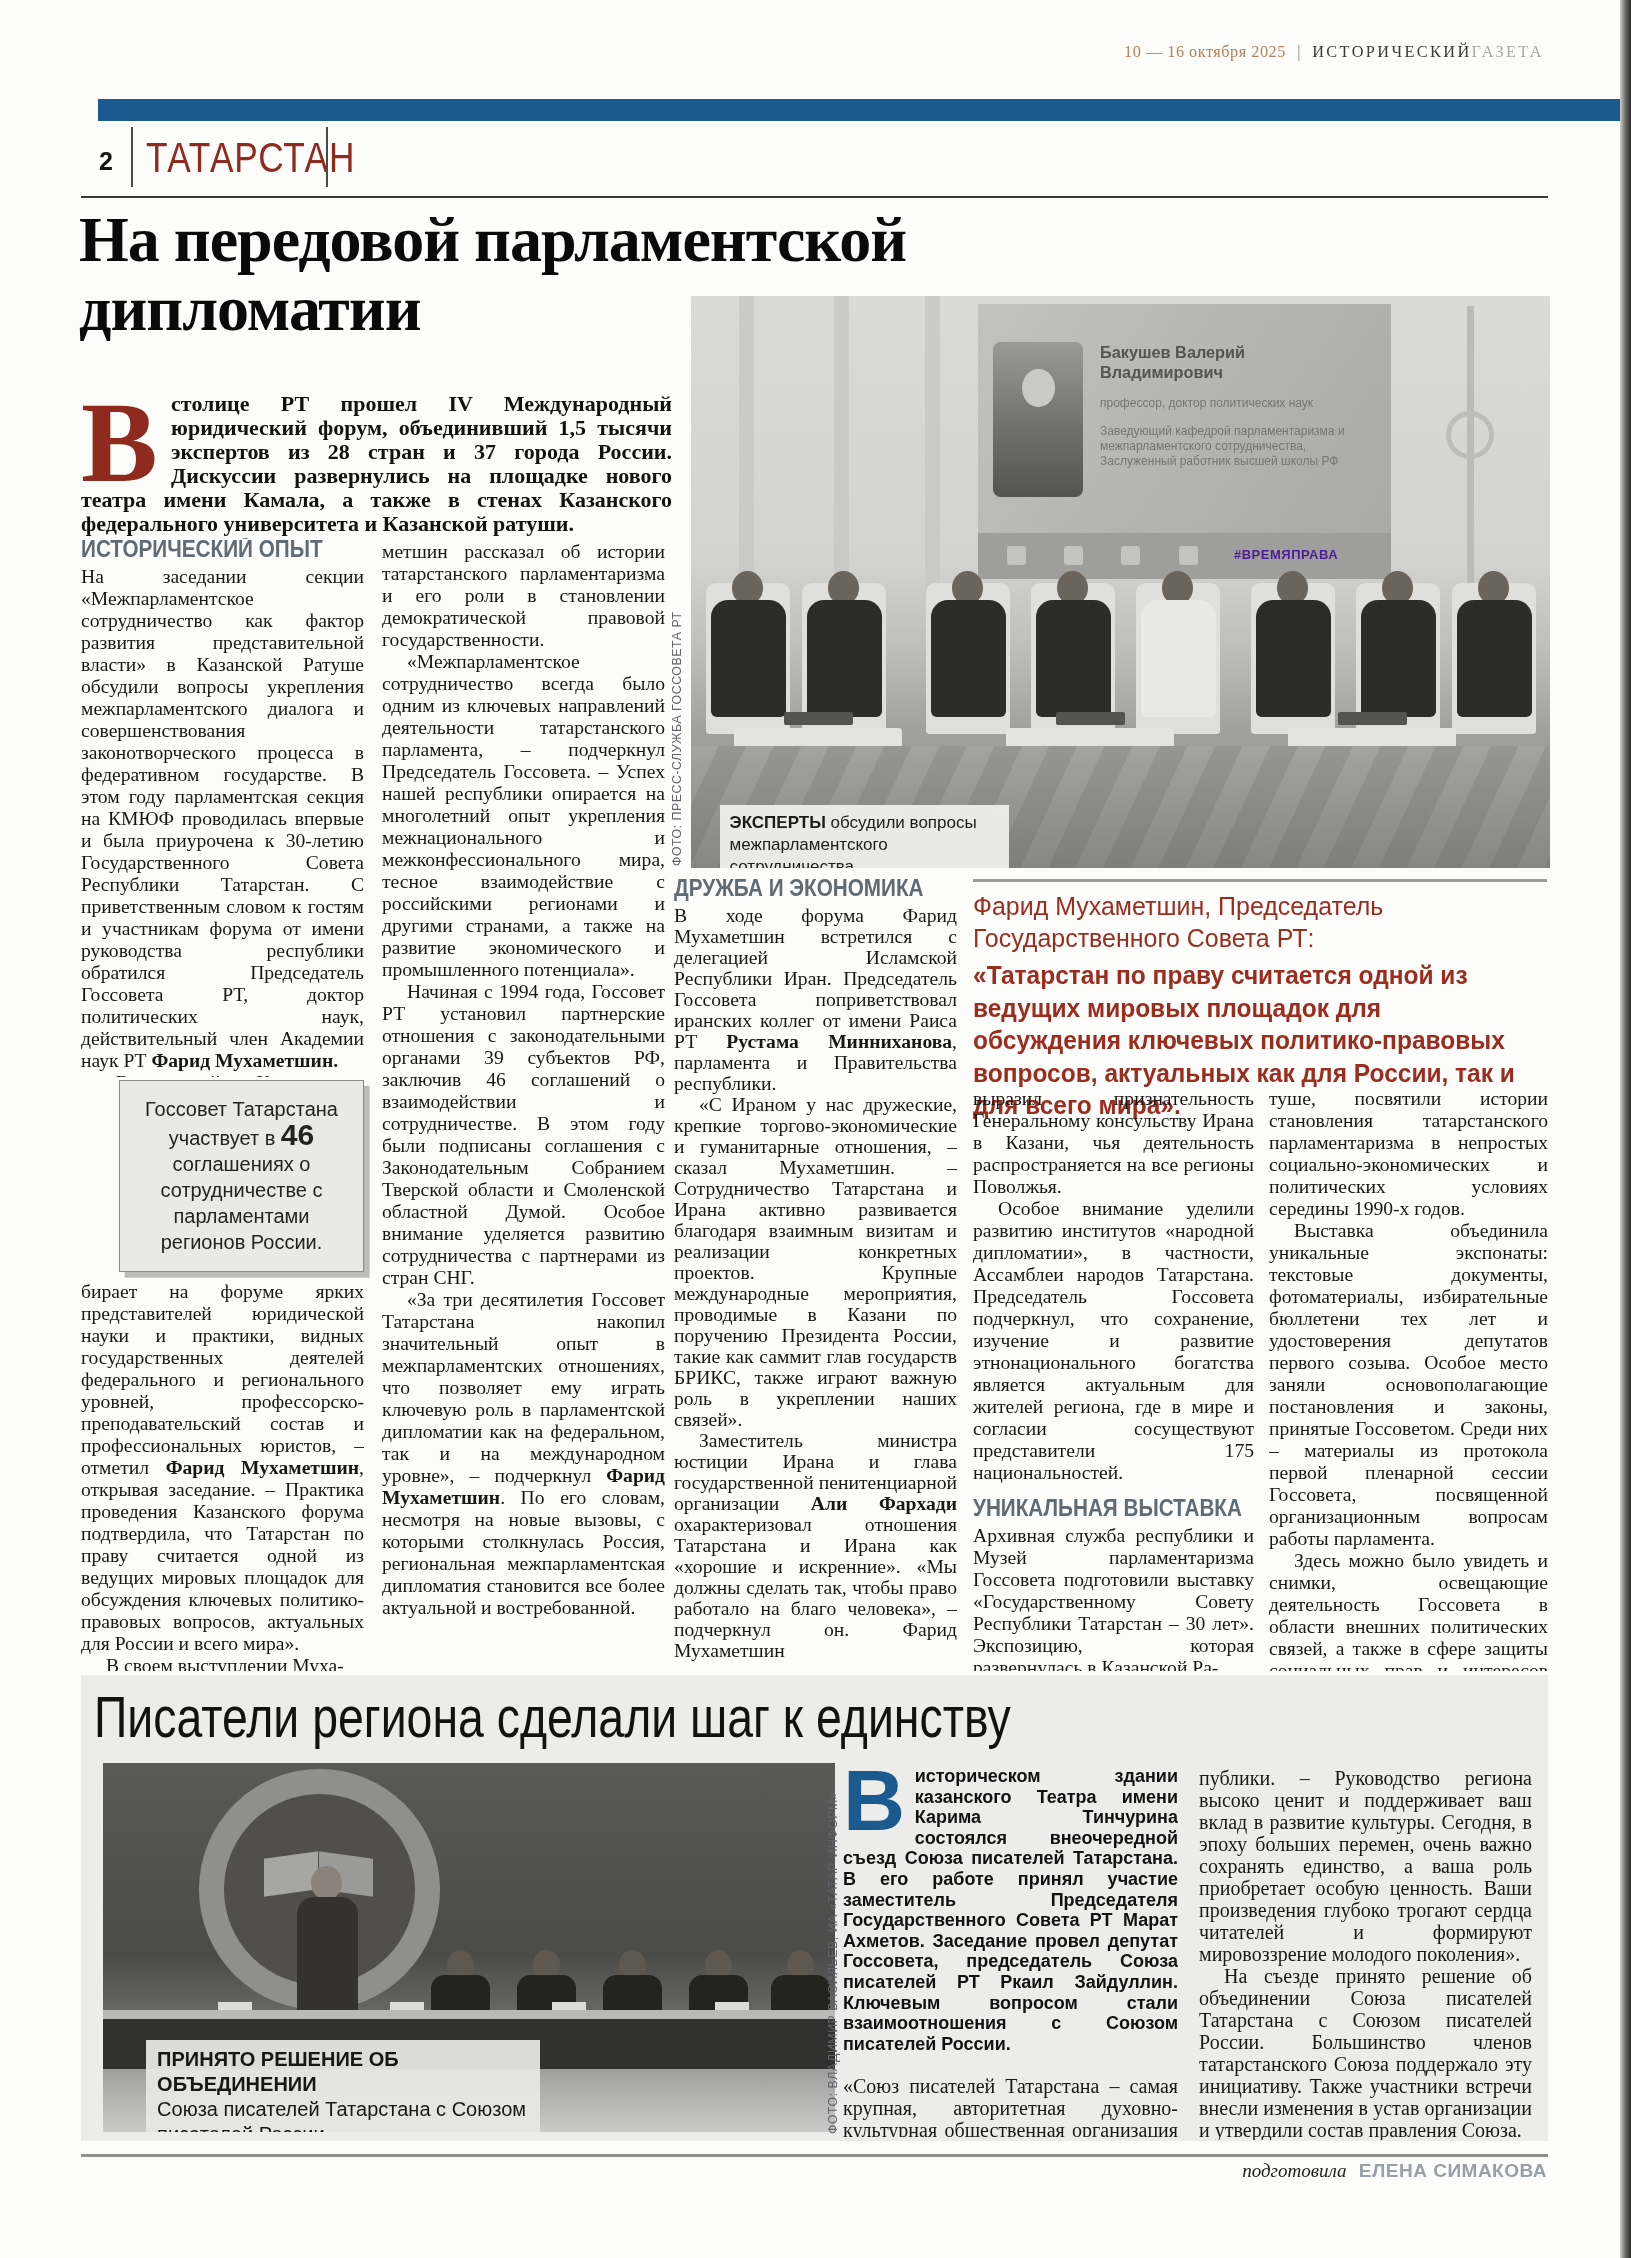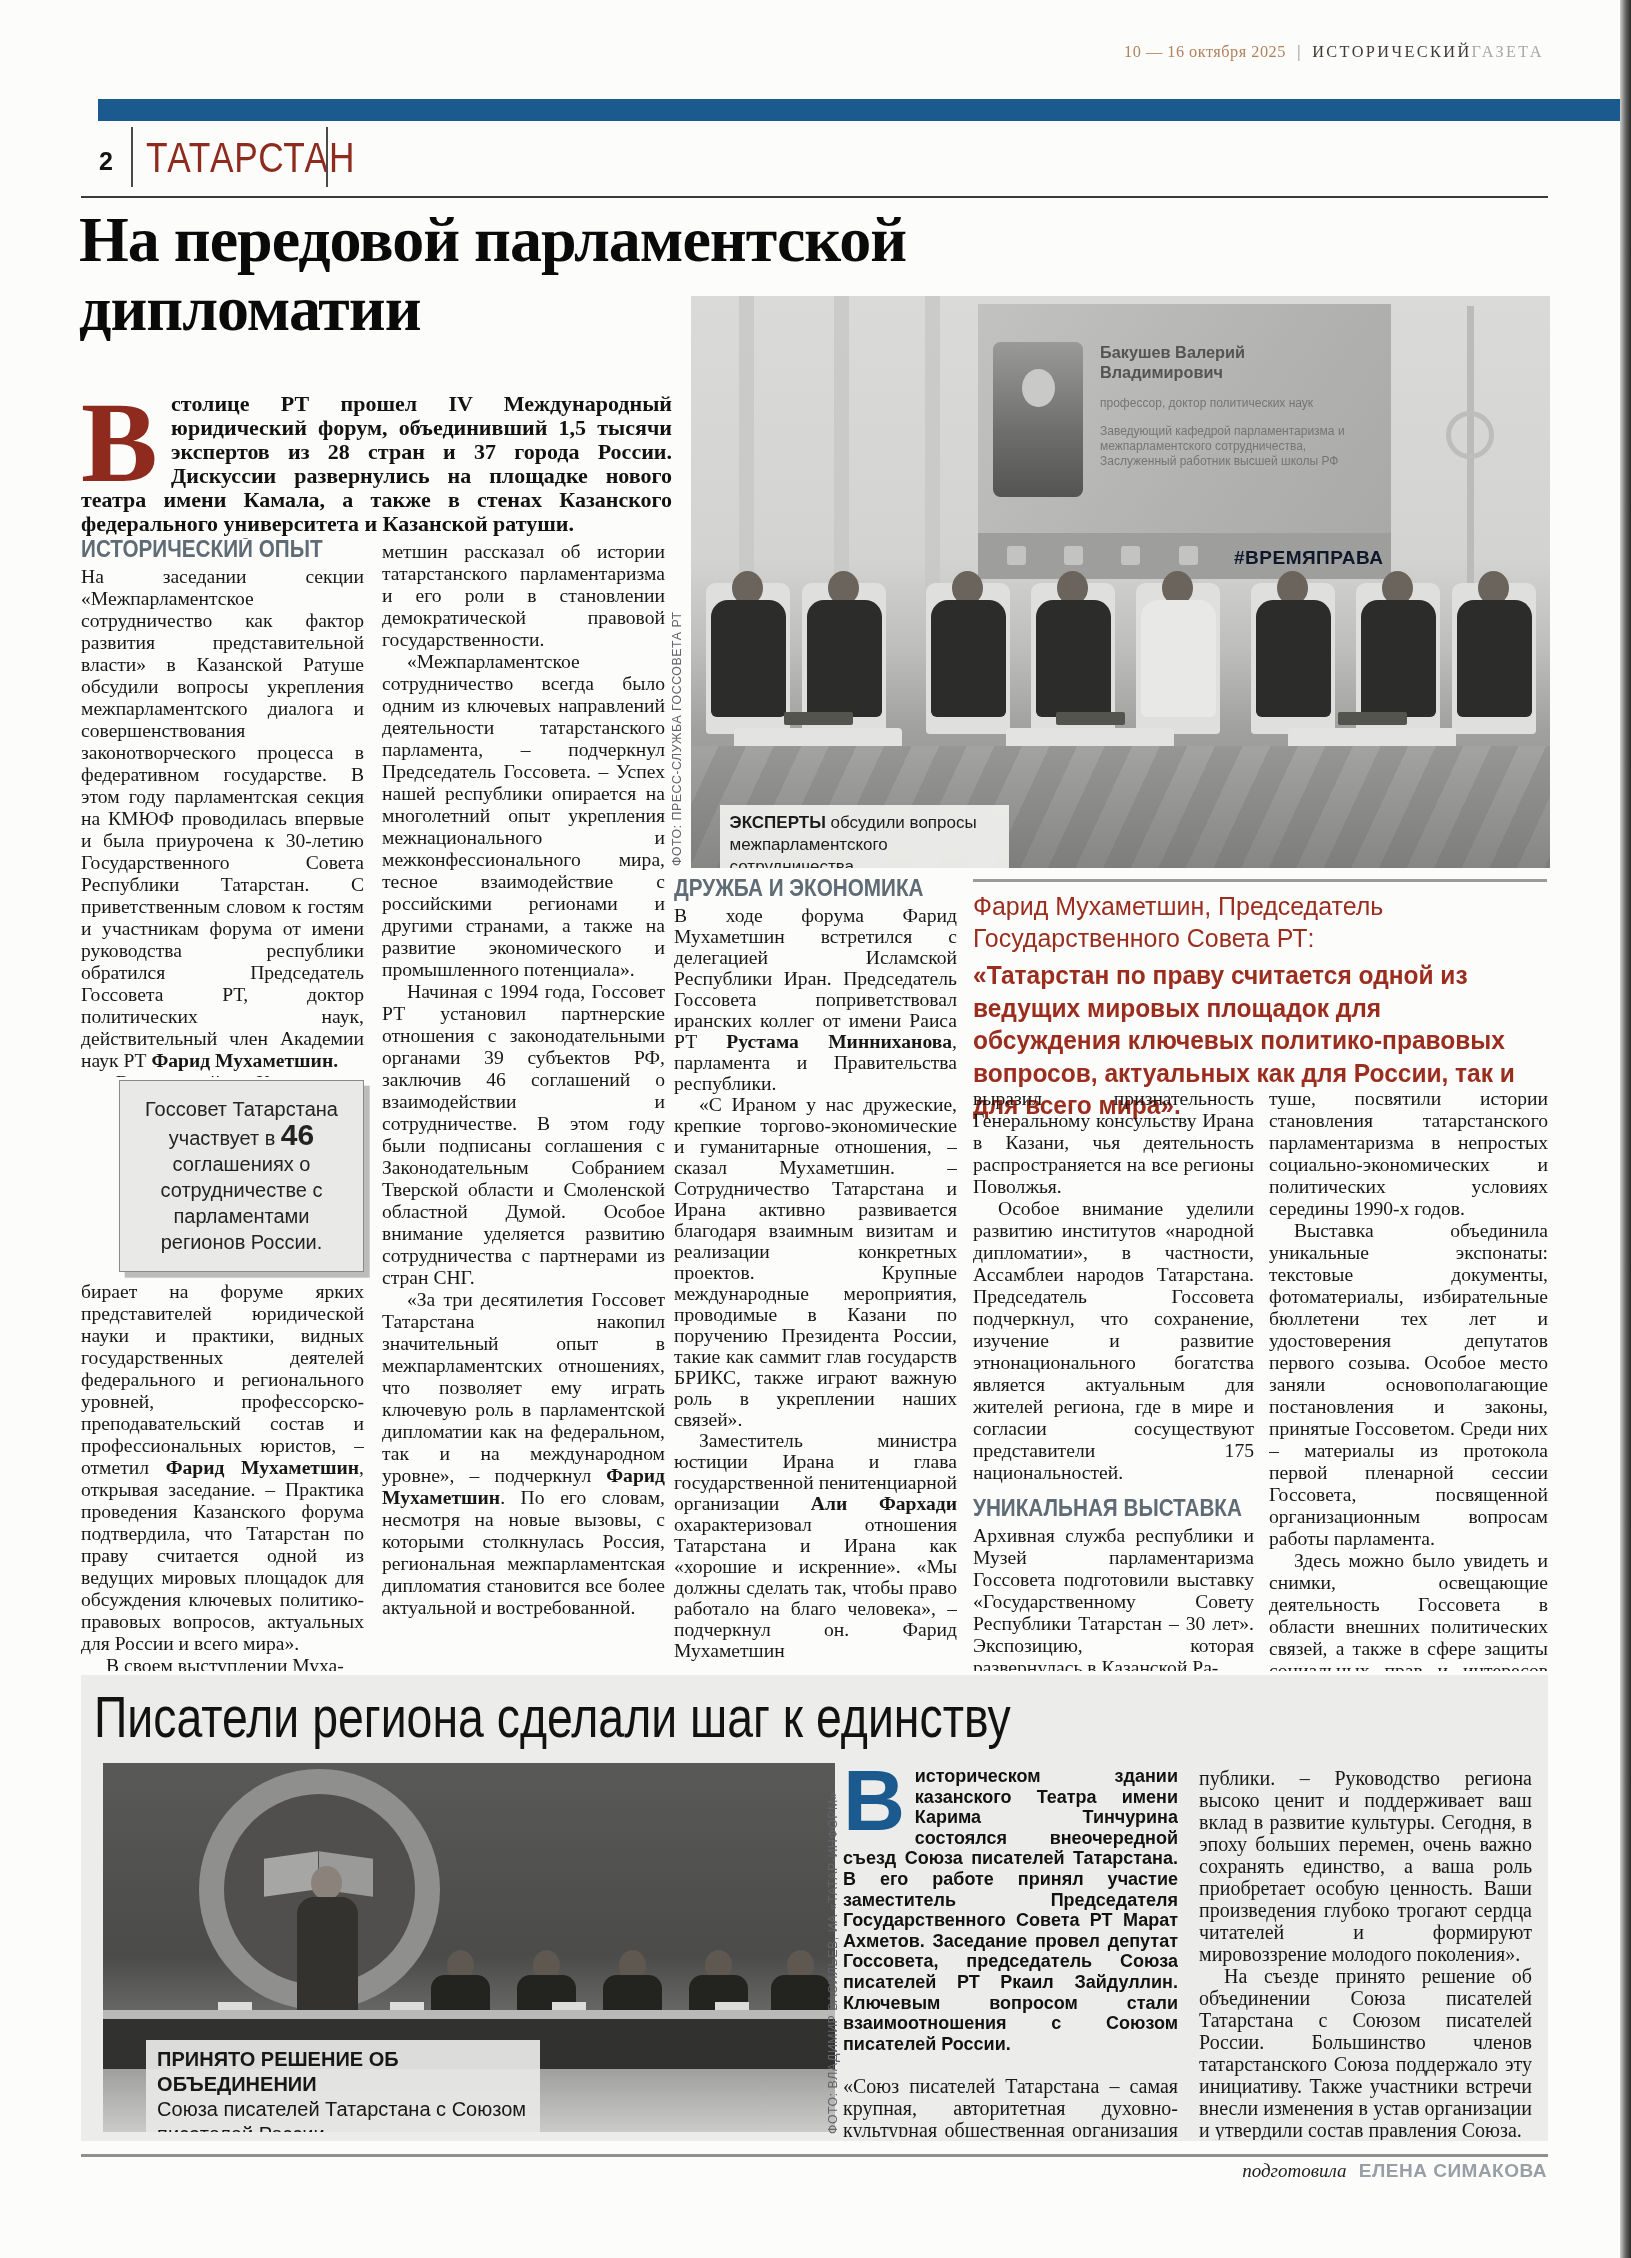--- a/index.html
+++ b/index.html
@@ -73,21 +73,21 @@
   .p1-shot-head { position:absolute; left:29px; top:27px; width:32.5px; height:38px; border-radius:50%; background:#c9c9c7; }
   .p1-name { position:absolute; left:122px; top:38px; width:268px; font-family:"Liberation Sans",sans-serif;
             font-weight:bold; font-size:16.3px; line-height:20px; color:#545452; }
   .p1-sub1 { position:absolute; left:122px; top:92px; width:277px; font-family:"Liberation Sans",sans-serif;
             font-size:12px; color:#757573; }
   .p1-sub2 { position:absolute; left:122px; top:120px; width:277px; font-family:"Liberation Sans",sans-serif;
             font-size:12px; line-height:15.3px; color:#757573; }
   .p1-band { position:absolute; left:0; top:229px; width:413px; height:46px; background:#9e9e9c; }
   .p1-logo { position:absolute; top:13.4px; width:19px; height:19px; background:#c3c3c1; border-radius:2.9px; }
   .p1-hash { position:absolute; left:256px; top:14.3px; font-family:"Liberation Sans",sans-serif;
-            font-weight:bold; font-size:19px; color:#0f172a; letter-spacing:0.5px; }
+            font-weight:bold; font-size:13px; color:#4c1d95; letter-spacing:0.5px; }
   .chair { position:absolute; width:84px; height:151px; background:#dfdfdd; border-radius:9.6px 9.6px 3.8px 3.8px; }
   .person { position:absolute; width:86px; height:191px; }
   .p-head { position:absolute; left:27px; top:0; width:31px; height:34px; border-radius:50%; background:#6b645c; }
   .p-torso{ position:absolute; left:5.7px; top:29px; width:75px; height:117px; border-radius:17px 17px 5.7px 5.7px; background:#2c2c2a; }
   .p-torso.light { background:#e8e8e6; }
   .ptable { position:absolute; width:168px; height:25px; background:#e3e3e1; border-radius:3.8px; }
   .ptable .leg { position:absolute; top:25px; width:10.5px; height:103px; background:#d8d8d6; }
   .ptable .plate { position:absolute; top:-16.3px; width:69px; height:13.4px; background:#54544f; border-radius:1.9px; }
   .p1-floor { position:absolute; left:0; bottom:0; width:859px; height:122px;
             background:repeating-linear-gradient(115deg,#a3a3a1 0 25px,#969694 25px 50px); }

